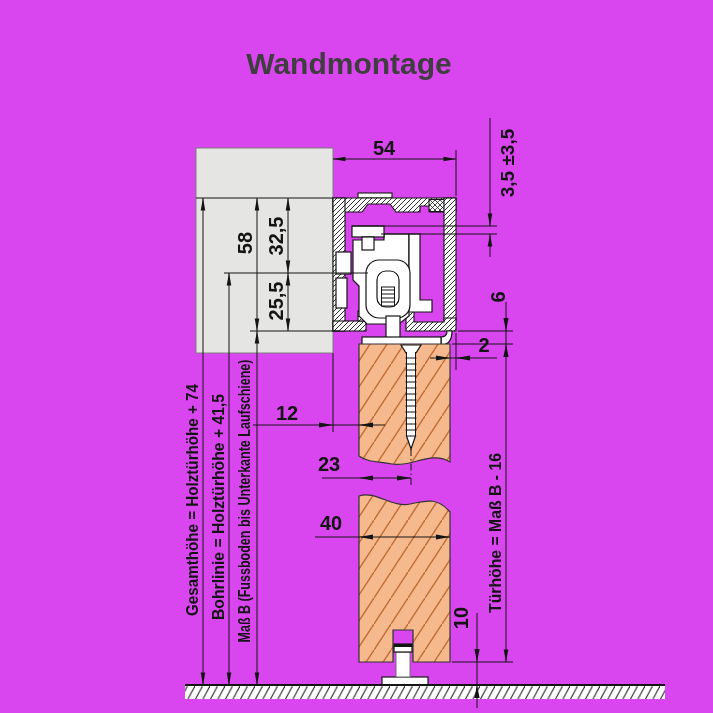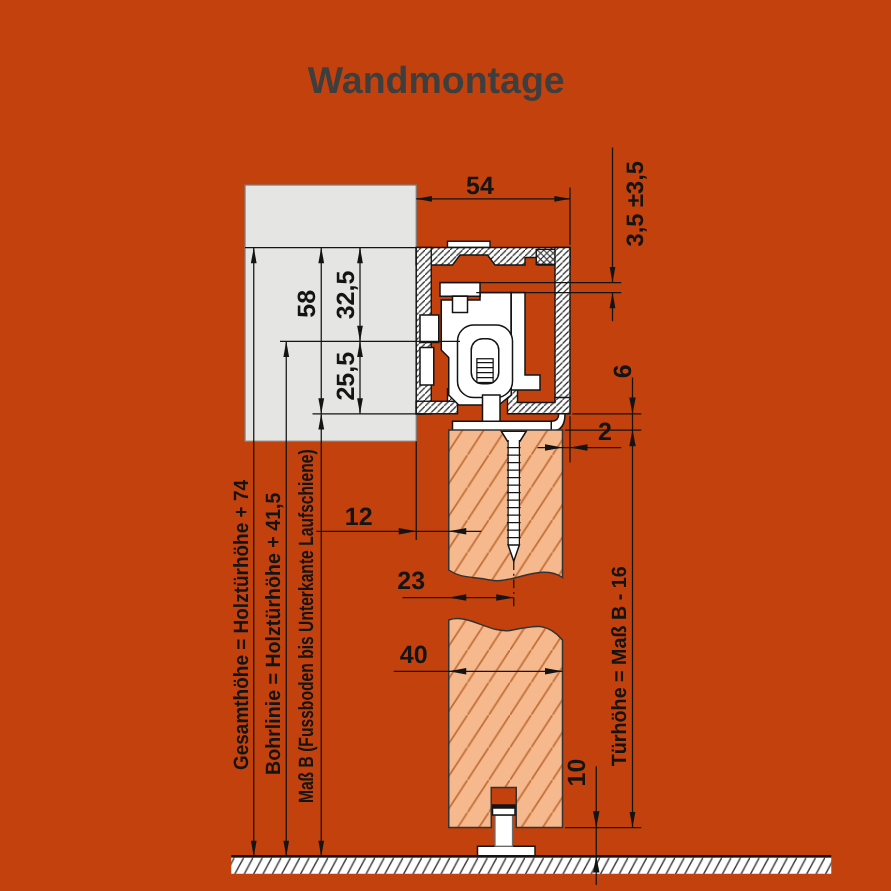--- a/index.html
+++ b/index.html
@@ -1,16 +1,16 @@
 <!DOCTYPE html>
 <html><head>
 <meta charset="utf-8">
 <style>
   html,body{margin:0;padding:0;background:#fff;}
-  .stage{width:713px;height:713px;position:relative;background:#c2410c;}
+  .stage{width:713px;height:713px;position:relative;background:#d946ef;}
   svg{display:block;}
   .dim{font:700 20px "Liberation Sans", sans-serif;fill:#141414;}
   .dimsm{font:700 19px "Liberation Sans", sans-serif;fill:#141414;}
   .lbl{font:600 16.5px "Liberation Sans", sans-serif;fill:#141414;}
   .title{font:700 30px "Liberation Sans", sans-serif;}
   .out{stroke:#141414;stroke-width:1.2;fill:#fff;}
   .outg{stroke:#6e6e6e;stroke-width:1;fill:#fff;}
 </style>
 </head>
 <body>

